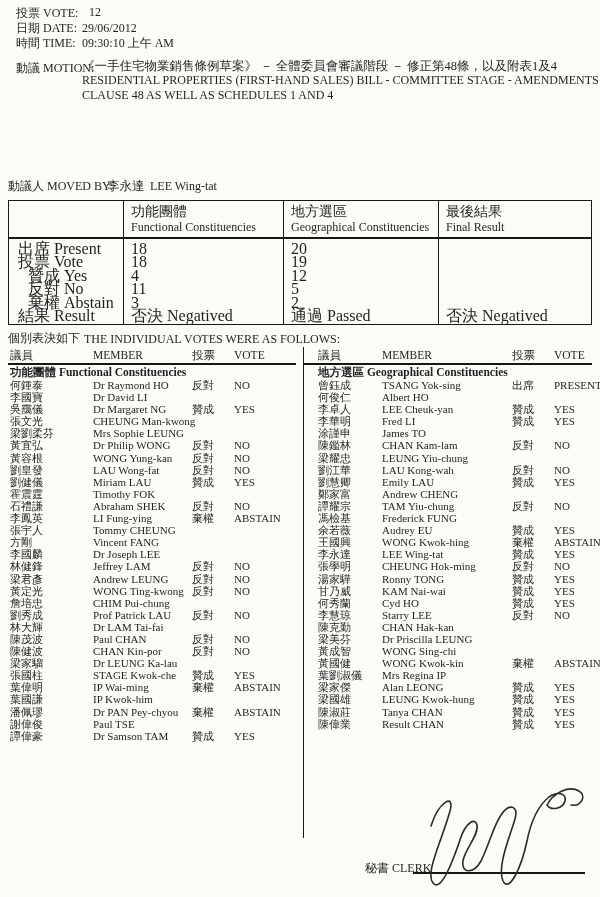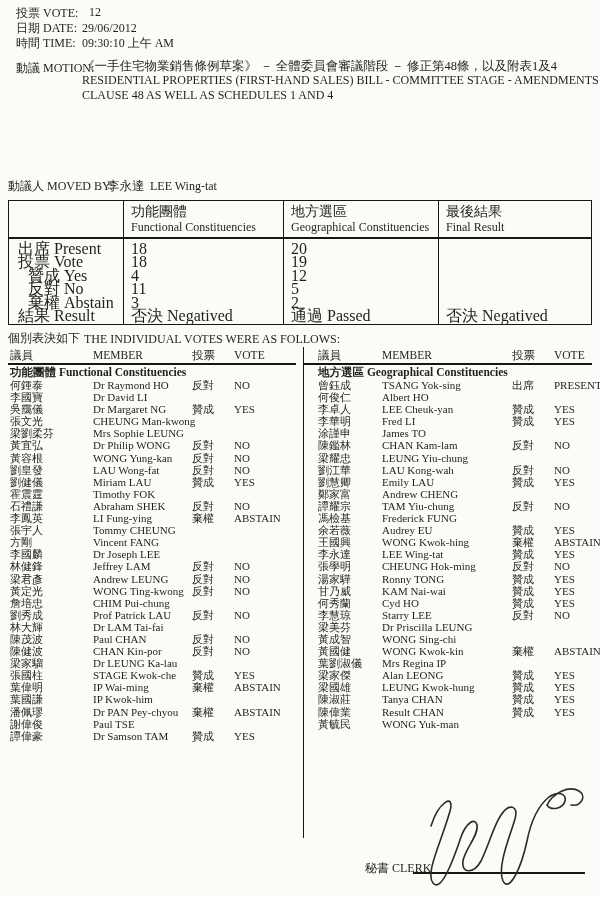--- a/index.html
+++ b/index.html
@@ -449,20 +449,26 @@
         <span class="cell c3">贊成</span>
         <span class="cell c4">YES</span>
       </div>
       <div class="vrow">
         <span class="cell c1">李慧琼</span>
         <span class="cell c2">Starry LEE</span>
         <span class="cell c3">反對</span>
         <span class="cell c4">NO</span>
       </div>
       <div class="vrow">
+        <span class="cell c1">陳克勤</span>
+        <span class="cell c2">CHAN Hak-kan</span>
+        <span class="cell c3"></span>
+        <span class="cell c4"></span>
+      </div>
+      <div class="vrow">
         <span class="cell c1">梁美芬</span>
         <span class="cell c2">Dr Priscilla LEUNG</span>
         <span class="cell c3"></span>
         <span class="cell c4"></span>
       </div>
       <div class="vrow">
         <span class="cell c1">黃成智</span>
         <span class="cell c2">WONG Sing-chi</span>
         <span class="cell c3"></span>
         <span class="cell c4"></span>
@@ -495,26 +501,20 @@
         <span class="cell c1">陳淑莊</span>
         <span class="cell c2">Tanya CHAN</span>
         <span class="cell c3">贊成</span>
         <span class="cell c4">YES</span>
       </div>
       <div class="vrow">
         <span class="cell c1">陳偉業</span>
         <span class="cell c2">Result CHAN</span>
         <span class="cell c3">贊成</span>
         <span class="cell c4">YES</span>
-      </div>
-      <div class="vrow">
-        <span class="cell c1">黃毓民</span>
-        <span class="cell c2">WONG Yuk-man</span>
-        <span class="cell c3"></span>
-        <span class="cell c4"></span>
       </div>
     </div>
 
   <span class="abs t12" style="left:365px;top:861px">秘書 CLERK</span>
   <div class="clerk-underline"></div>
   <svg class="sig" viewBox="0 0 195 110">
     <path d="M26,45 C34,20 50,12 45,30 C36,62 20,92 28,102 C36,112 48,80 56,56 C61,42 70,36 72,44 C74,54 60,68 58,80 C56,92 68,94 76,80 C84,64 88,46 96,34 C104,22 114,24 110,38 C104,58 92,86 98,100 C104,112 116,88 122,60 C126,40 134,24 144,16 C152,10 162,12 160,20 C158,28 146,30 142,24 C148,12 164,4 174,10 C182,15 176,26 166,24" fill="none" stroke="#2a2a2a" stroke-width="1.6" stroke-linecap="round"></path>
   </svg>
 </div>
 

